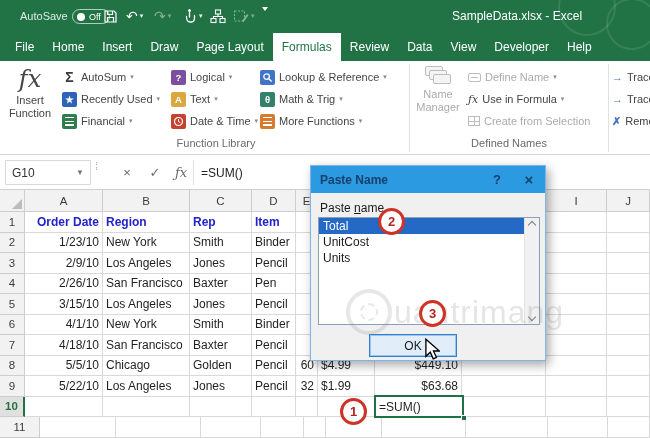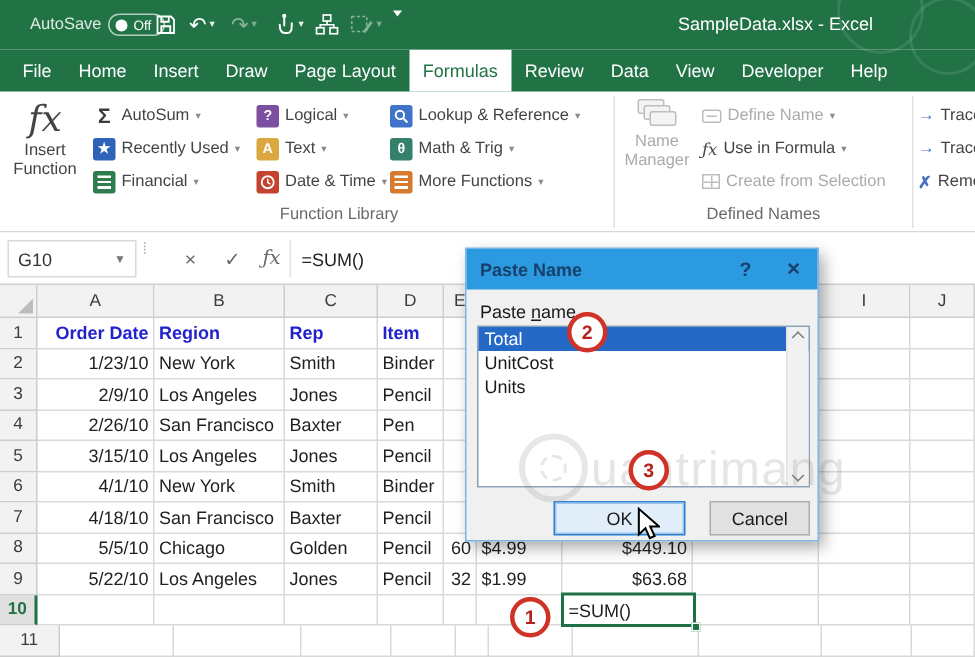--- a/index.html
+++ b/index.html
@@ -291,21 +291,21 @@
         </div>
         <div class="rbtn">
           <span class="trace-ic">→</span>
           <span>Trace Dependents</span>
         </div>
         <div class="rbtn">
           <span class="trace-ic">✗</span>
           <span>Remove Arrows</span>
         </div>
       </div>
-    <div class="grp-label" style="left:56px; width:340px;">Function Library</div>
+    <div class="grp-label" style="left:46px; width:340px;">Function Library</div>
     <div class="grp-label" style="left:413px; width:192px;">Defined Names</div>
   </div>
 
   <div id="fbar" class="abs">
     <div id="name-box" class="abs">
       <span>G10</span>
       <span class="nb-caret">▼</span>
     </div>
     <div id="fbar-dots" class="abs">⁞</div>
     <div class="fbtn" style="left:114px;">×</div>
@@ -491,21 +491,20 @@
       <div id="dlg-list">
         <div class="dlg-item sel">Total</div>
         <div class="dlg-item">UnitCost</div>
         <div class="dlg-item">Units</div>
         <div id="dlg-scroll">
           <span class="chev up"></span>
           <span class="chev down"></span>
         </div>
       </div>
       <div class="dlg-btn" id="ok-btn">OK</div>
-      <div class="dlg-btn" id="cancel-btn">Cancel</div>
     </div>
   </div>
 
   <div class="stepc abs" style="left:340px; top:398px;">1</div>
   <div class="stepc abs" style="left:378px; top:208px;">2</div>
   <div class="stepc abs" style="left:419px; top:300px;">3</div>
 
   <svg id="cursor" class="abs" style="left:424px; top:338px;" width="16" height="22" viewBox="0 0 12 18">
     <path d="M1 1 L1 15 L4.6 11.6 L7 17 L9.6 15.8 L7.2 10.6 L12 10.6 Z" fill="#fff" stroke="#000" stroke-width="1.1"></path>
   </svg>

